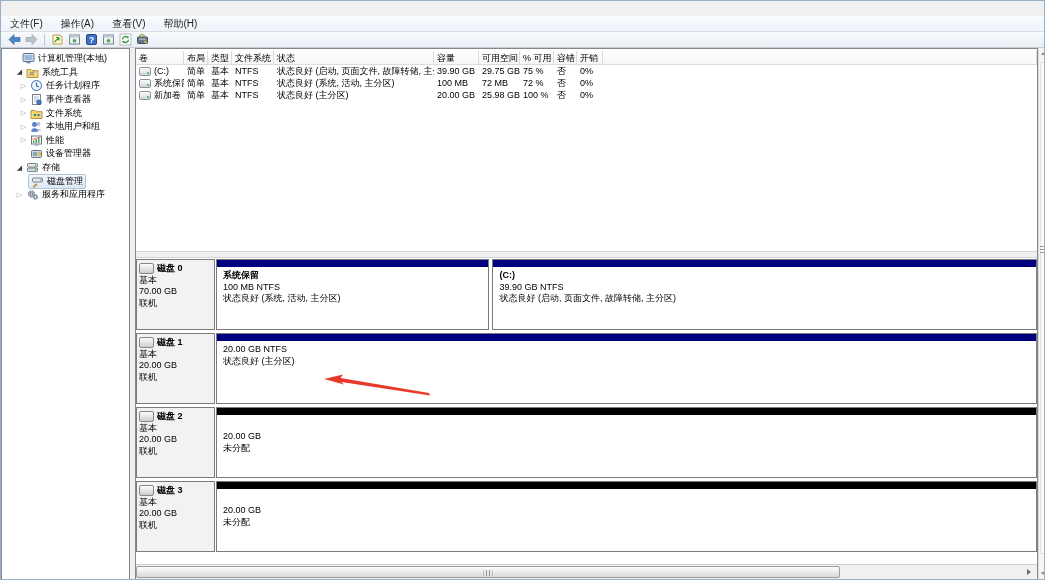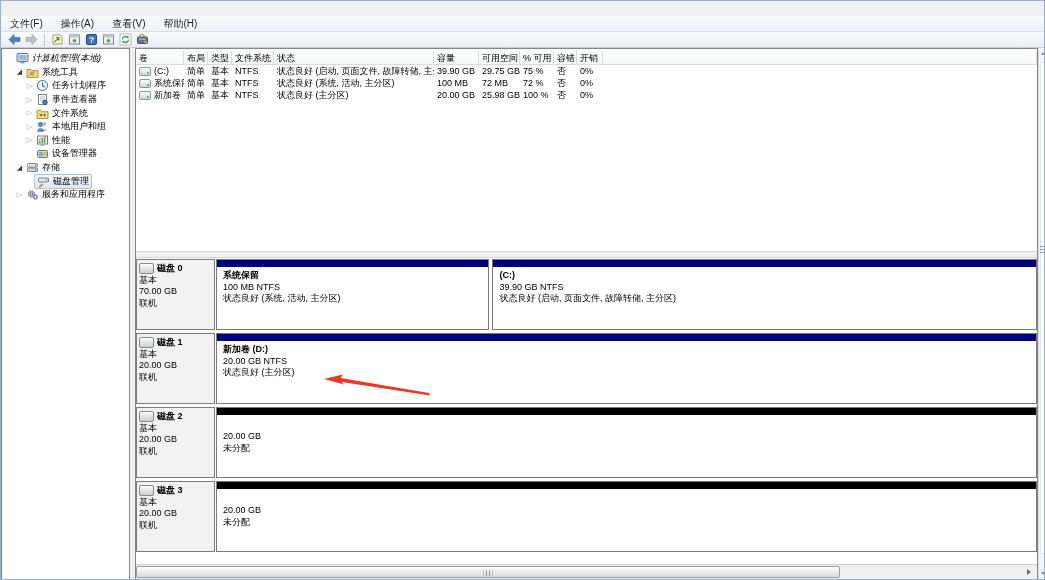--- a/index.html
+++ b/index.html
@@ -25,21 +25,21 @@
   .toolbar{position:absolute;left:0;top:31px;width:100%;height:16px;
     background:linear-gradient(#f8fafc,#eaeff5);border-bottom:1px solid #c9cdd2;
     display:flex;align-items:center;padding-left:5px;box-sizing:border-box;}
   .tb-btn{width:17px;height:14px;display:flex;align-items:center;justify-content:center;}
   .tb-sep{width:1px;height:12px;background:#c2c6cb;margin:0 4px;}
 
   
   .tree-panel{position:absolute;left:0;top:47px;width:129px;height:532px;background:#fff;
     border:1px solid #828790;box-sizing:border-box;overflow:hidden;padding-top:3px;}
   .trow{display:flex;align-items:center;height:13.6px;white-space:nowrap;cursor:default;}
-  .lvl0{padding-left:3px;font-style:italic;} .lvl1{padding-left:13px;} .lvl2{padding-left:23px;}
+  .lvl0{padding-left:9px;} .lvl1{padding-left:13px;} .lvl2{padding-left:17px;}
   .exp{width:9px;display:inline-block;font-size:7px;color:#8a8a8a;text-align:center;flex:none;}
   .exp-open::before{content:"◢";color:#3c3c3c;font-size:7px;}
   .exp-closed::before{content:"▷";color:#9a9a9a;font-size:7px;}
   .hl{display:flex;align-items:center;padding:0 2px;border-radius:2px;}
   .hl.selected{background:linear-gradient(#f2f7fc,#dde8f4);border:1px solid #b4c3d4;}
   .ticon13{flex:none;}
   .tlabel{margin-left:3px;}
 
   
   .main-panel{position:absolute;left:134px;top:47px;width:903px;height:532px;background:#fff;
@@ -413,21 +413,20 @@
             <span>磁盘 1</span>
           </div>
         <div>基本</div>
         <div>20.00 GB</div>
         <div>联机</div>
       </div>
       <div class="disk-parts">
         <div class="part" style="width: 100%;">
           <div class="part-bar bar-primary"></div>
           <div class="part-body">
-            <div class="pname">新加卷 (D:)</div>
             <div>20.00 GB NTFS</div>
             <div>状态良好 (主分区)</div>
           </div>
         </div>
       </div>
     </div>
 
     <div class="disk-row" style="top:358px">
       <div class="disk-label">
         <div class="dname">

